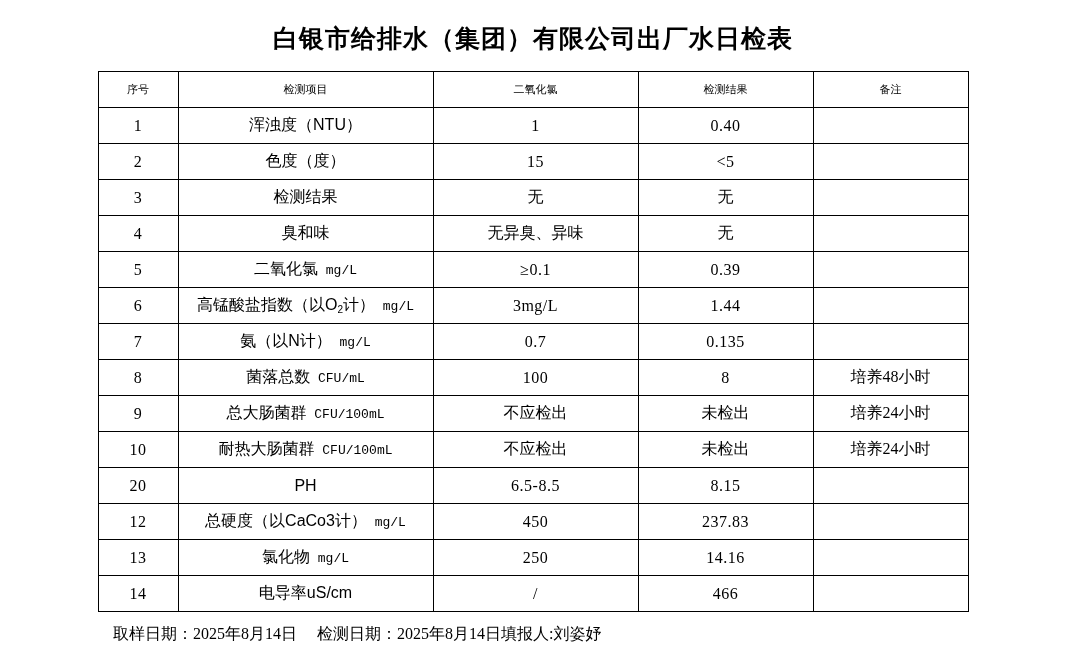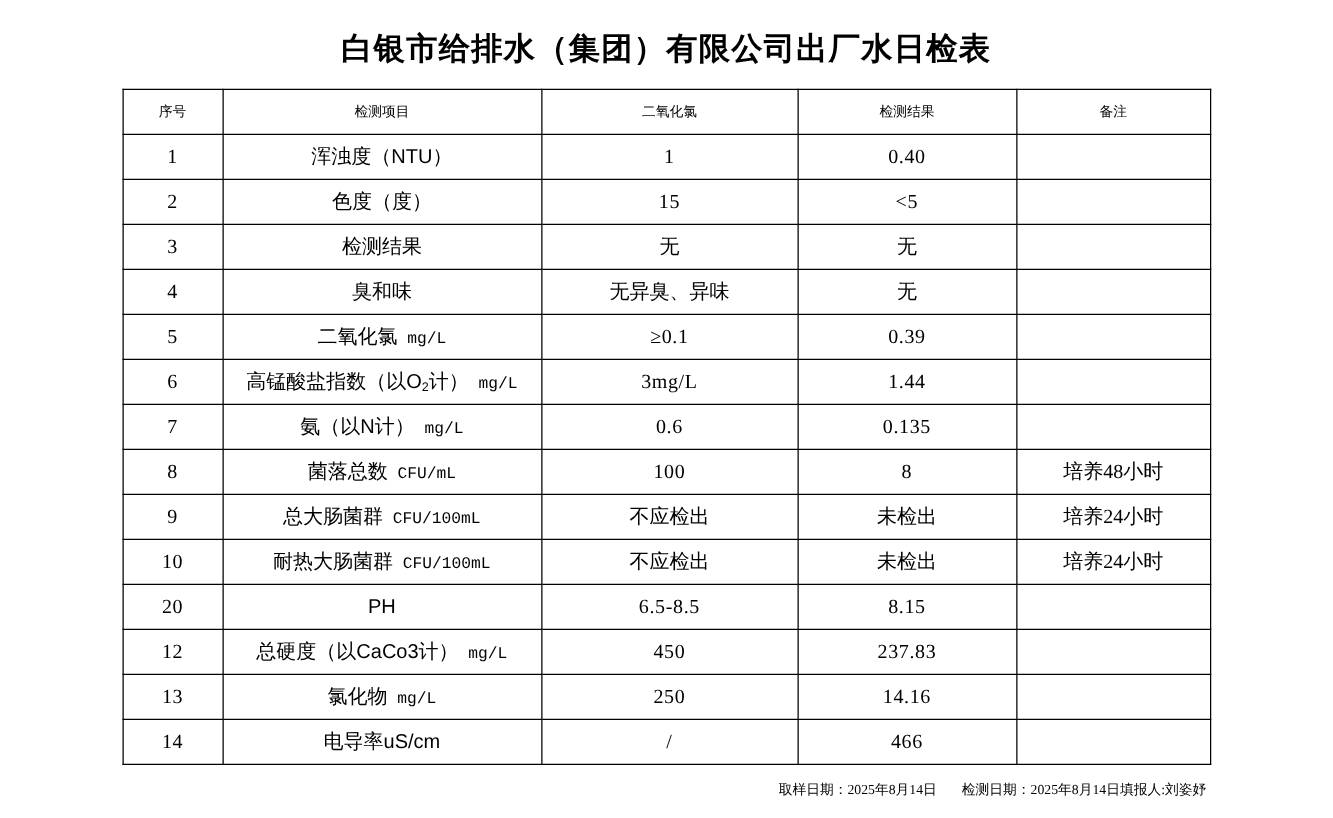--- a/index.html
+++ b/index.html
@@ -74,23 +74,23 @@
     font-size: 10px;
     vertical-align: baseline;
     position: relative;
     top: 3px;
   }
   .footer {
     width: 900px;
     margin: 0 auto;
     padding-top: 12px;
     display: flex;
-    justify-content: flex-end;
+    justify-content: flex-start;
     font-family: "Liberation Serif", serif;
-    font-size: 11px;
+    font-size: 16px;
   }
   .footer .f-item { white-space: nowrap; }
   .f-sample { margin-left: 30px; }
   .f-test   { margin-left: 20px; }
   .f-filler { margin-right: 18px; }
 </style>
 </head>
 <body>
 
 <div class="page">
@@ -146,21 +146,21 @@
         <tr>
           <td class="col-no num">6</td>
           <td class="col-item"><span class="cn">高锰酸盐指数（以O<sub>2</sub>计）</span><span class="unit"> mg/L</span></td>
           <td class="col-std num">3mg/L</td>
           <td class="col-res num">1.44</td>
           <td class="col-note cn"></td>
         </tr>
         <tr>
           <td class="col-no num">7</td>
           <td class="col-item"><span class="cn">氨（以N计）</span><span class="unit"> mg/L</span></td>
-          <td class="col-std num">0.6</td>
+          <td class="col-std num">0.7</td>
           <td class="col-res num">0.135</td>
           <td class="col-note cn"></td>
         </tr>
         <tr>
           <td class="col-no num">8</td>
           <td class="col-item"><span class="cn">菌落总数</span><span class="unit"> CFU/mL</span></td>
           <td class="col-std num">100</td>
           <td class="col-res num">8</td>
           <td class="col-note cn">培养48小时</td>
         </tr>

